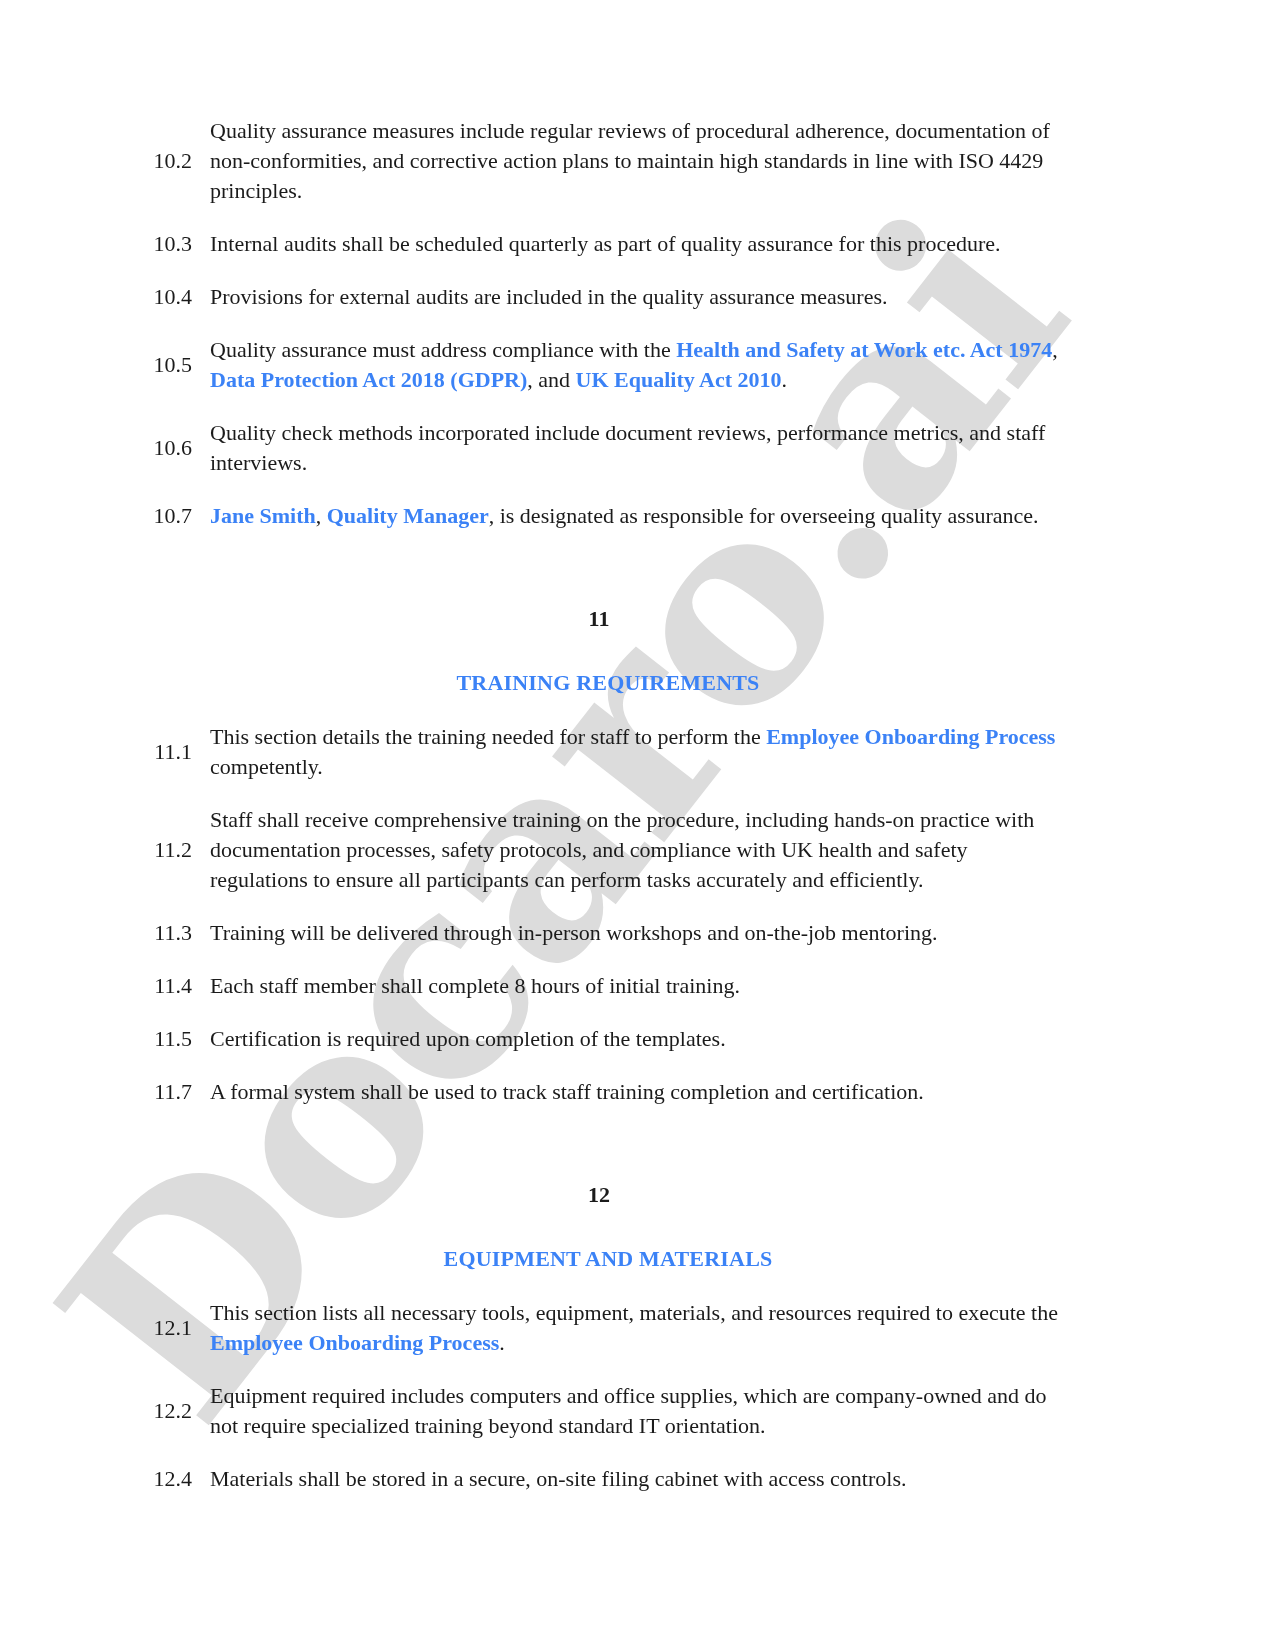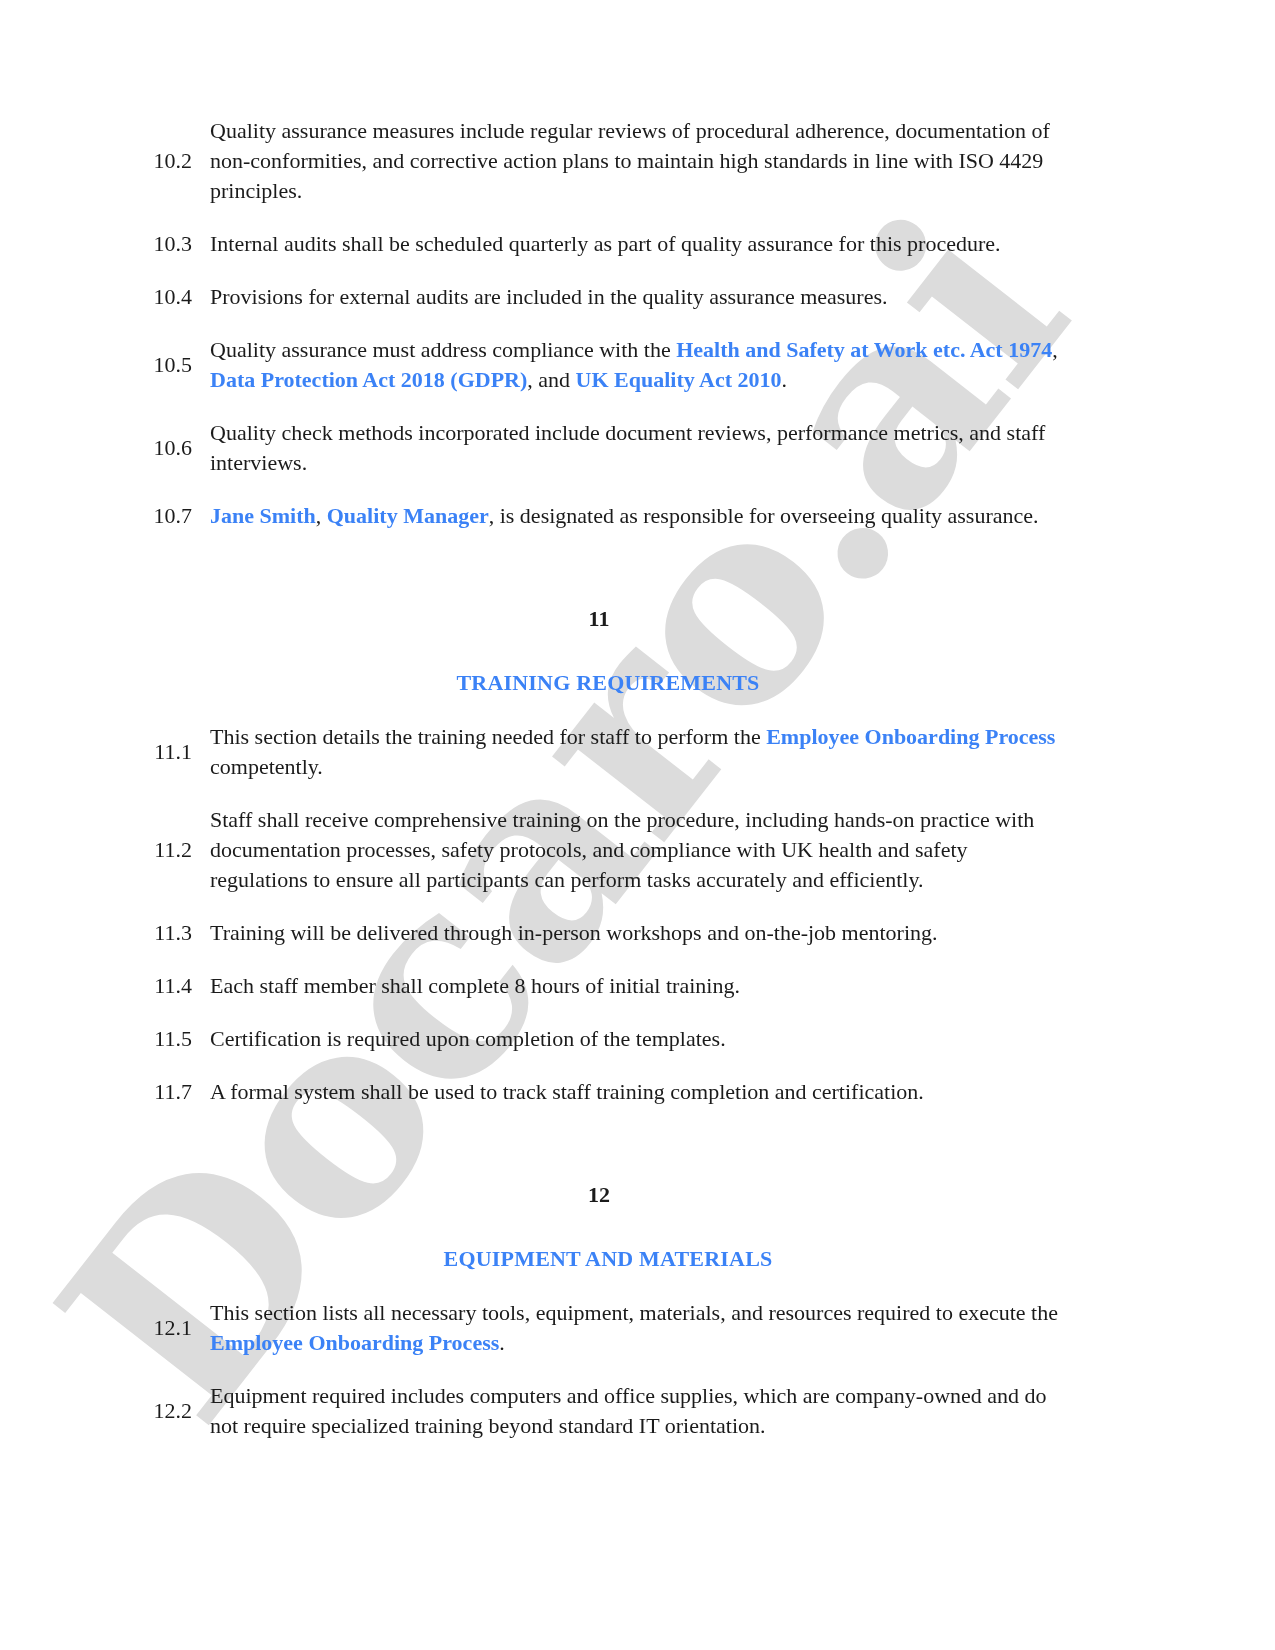--- a/index.html
+++ b/index.html
@@ -153,14 +153,18 @@
     <span class="num">12.1</span>
     <span class="txt">This section lists all necessary tools, equipment, materials, and resources required to execute the <b>Employee Onboarding Process</b>.</span>
   </section>
 
   <section class="row">
     <span class="num">12.2</span>
     <span class="txt">Equipment required includes computers and office supplies, which are company-owned and do not require specialized training beyond standard IT orientation.</span>
   </section>
 
 
+  <section class="row">
+    <span class="num">12.4</span>
+    <span class="txt">Materials shall be stored in a secure, on-site filing cabinet with access controls.</span>
+  </section>
 </main>
 </div>
 
 </body></html>

